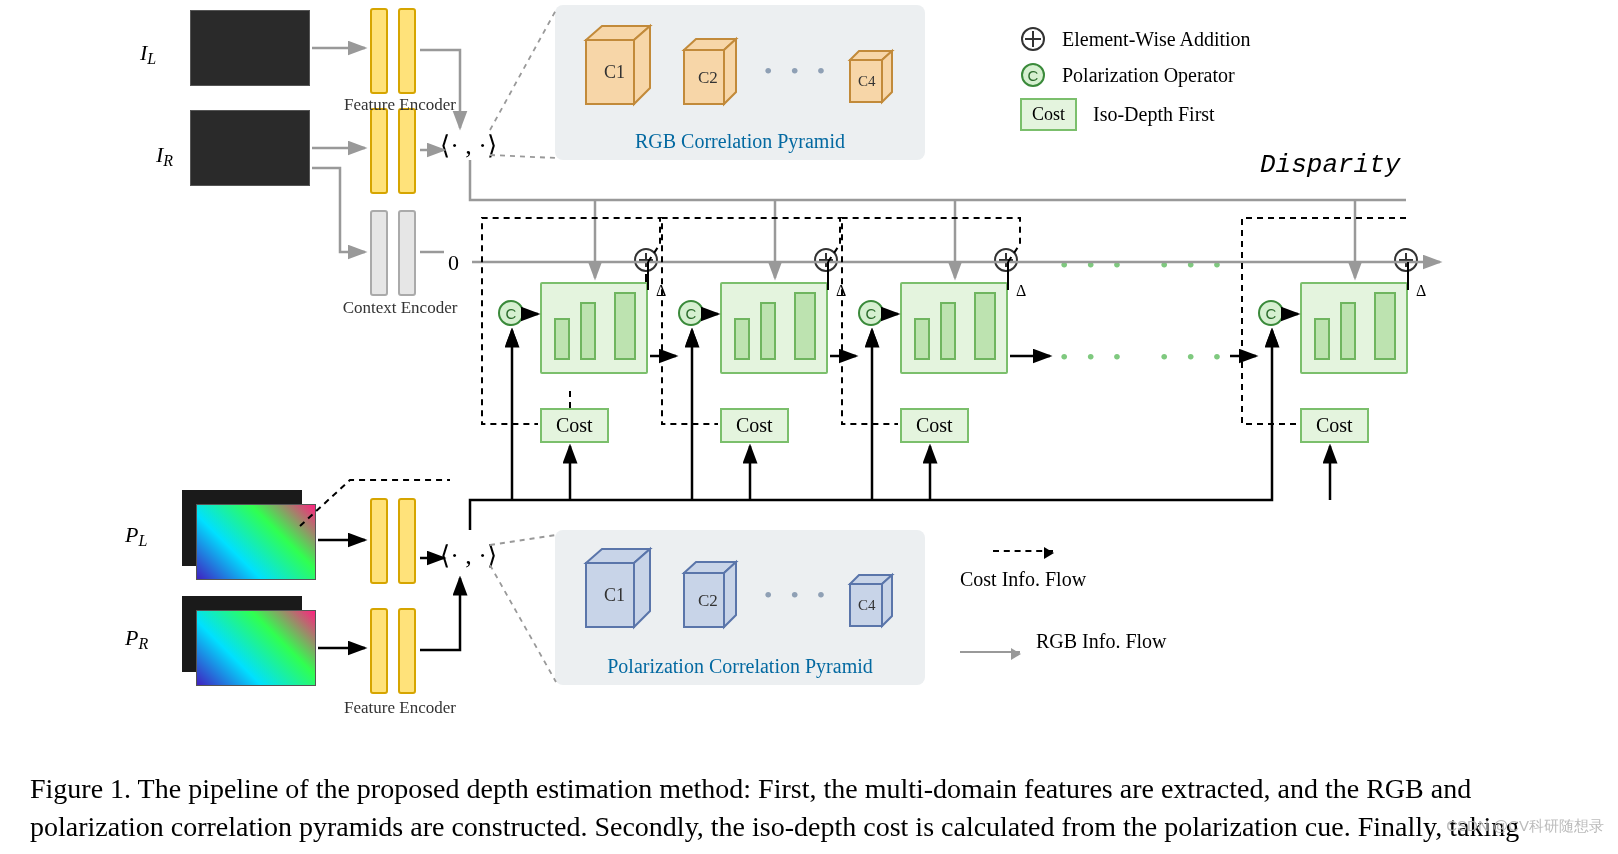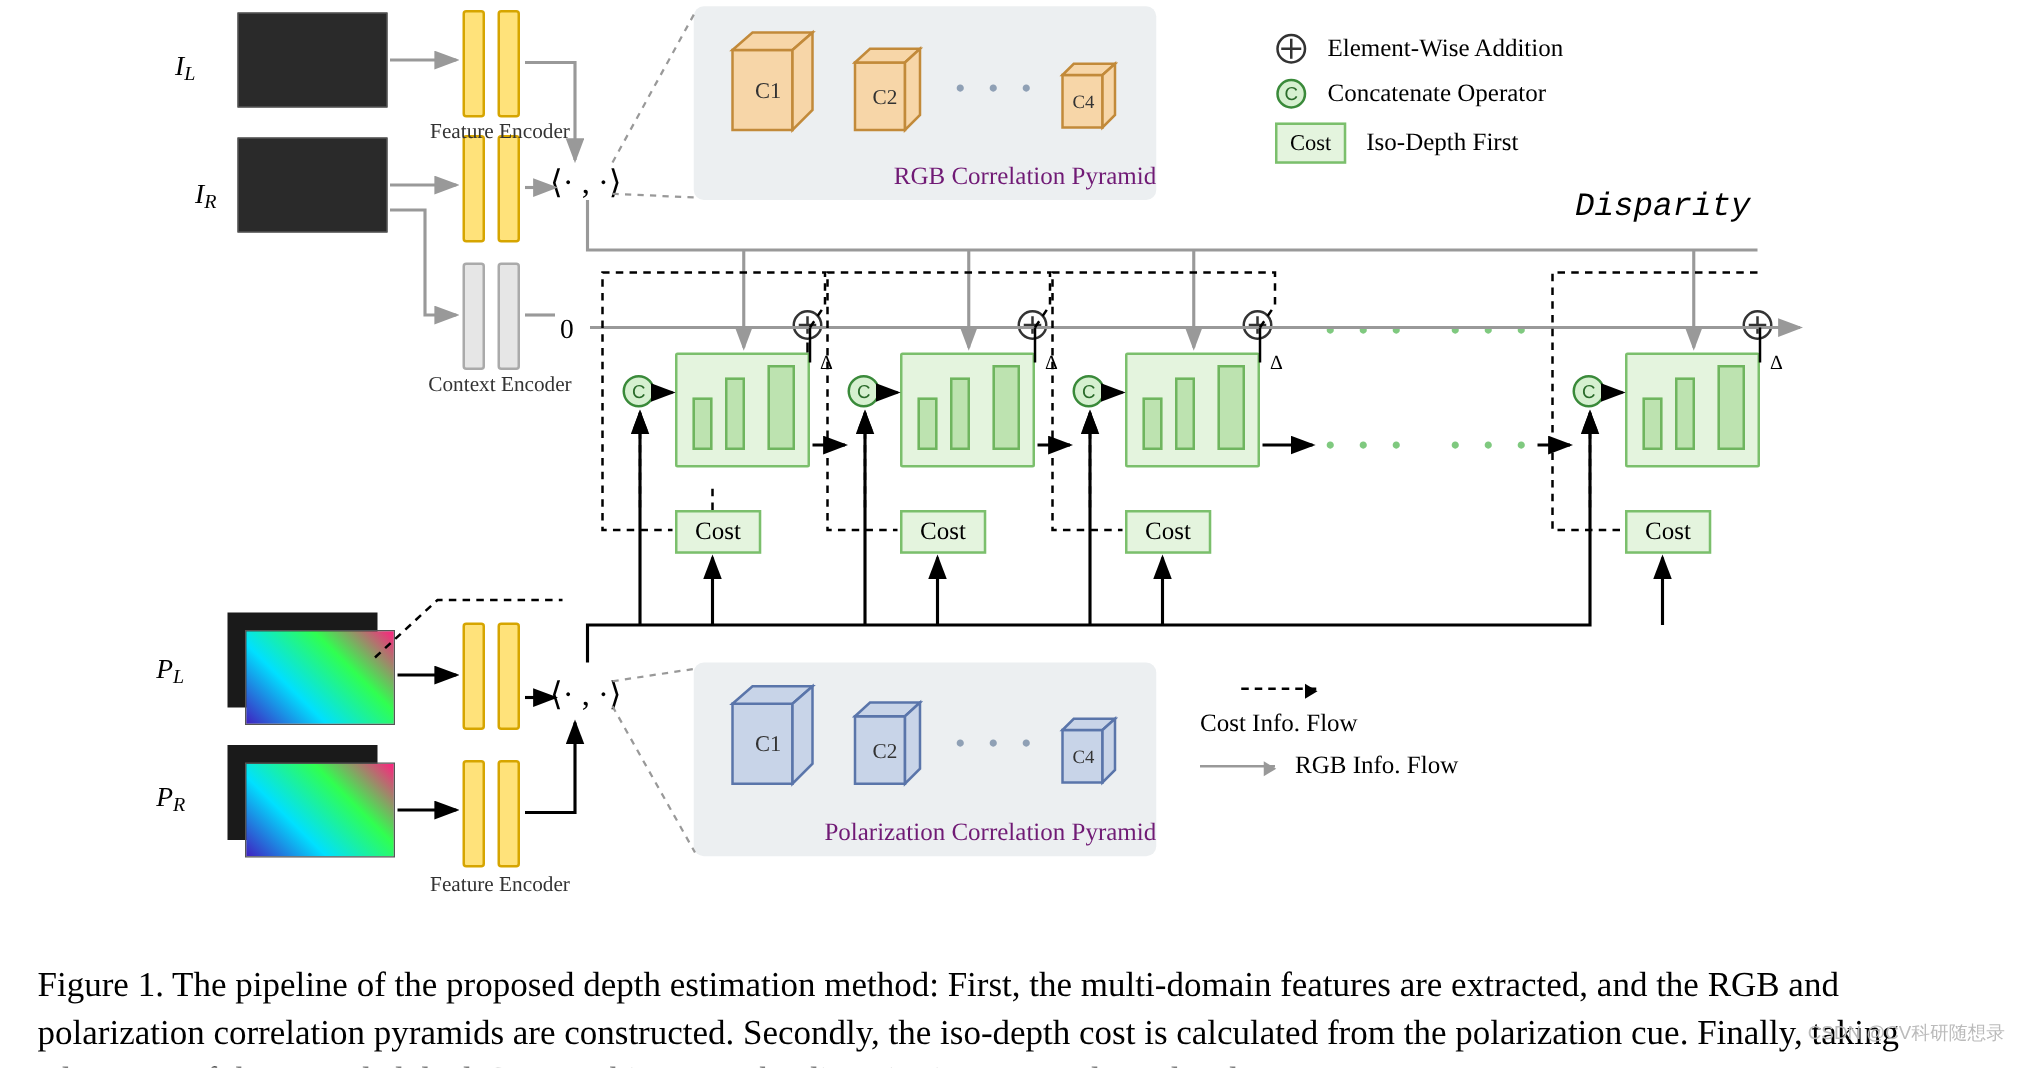--- a/index.html
+++ b/index.html
@@ -15,21 +15,21 @@
   .shadow-box { position: absolute; background:#1a1a1a; }
   .encoder { position: absolute; width: 52px; height: 86px; }
   .encoder .bar { position: absolute; width: 18px; height: 86px; border-radius: 3px; }
   .enc-yellow .bar { background: #ffe27a; border:2px solid #d6a500; }
   .enc-gray .bar { background: #e6e6e6; border:2px solid #aaa; }
   .encoder .bar.b1 { left: 0; }
   .encoder .bar.b2 { left: 28px; }
   .enc-label { position: absolute; font-size: 17px; color:#333; width: 140px; text-align:center; }
   .inner-prod { position: absolute; font-size: 26px; }
   .panel { position: absolute; background: #eceff1; border-radius: 8px; }
-  .panel-label { position: absolute; font-size: 20px; width: 100%; text-align: right; color:#701a75; }
+  .panel-label { position: absolute; font-size: 20px; width: 100%; text-align: center; color:#0369a1; }
   .cube { position: absolute; }
   .cube svg { display: block; }
   .dots { position: absolute; font-size: 24px; color: #8fa0b5; letter-spacing: 6px; }
   .dots-green { color: #7fc97f; }
   .legend-row { position: absolute; display: flex; align-items: center; gap: 16px; font-size: 20px; }
   .legend-icon { width: 26px; height: 26px; display:flex; align-items:center; justify-content:center; }
   .oplus { display:inline-block; width:24px; height:24px; border:2px solid #333; border-radius:50%; position:relative; }
   .oplus::before, .oplus::after { content:""; position:absolute; background:#333; }
   .oplus::before { width:2px; height:16px; left:9px; top:2px; }
   .oplus::after { height:2px; width:16px; top:9px; left:2px; }
@@ -171,34 +171,34 @@
 <div class="legend-row" style="left:1020px; top:26px;">
   <span class="legend-icon">
         <span class="oplus"></span>
       </span>
   <span>Element-Wise Addition</span>
 </div>
 <div class="legend-row" style="left:1020px; top:62px;">
   <span class="legend-icon">
         <span class="c-circle">C</span>
       </span>
-  <span>Concatenate Operator</span>
+  <span>Polarization Operator</span>
 </div>
 <div class="legend-row" style="left:1020px; top:98px;">
   <span class="cost-box">Cost</span>
   <span>Iso-Depth First</span>
 </div>
 
 <div class="legend-row" style="left:960px; top:550px;flex-direction:column;">
   <span class="legend-line" style="border-top:2.5px dashed #000;">
         <span class="arrowhead"></span>
       </span>
   <span>Cost Info. Flow</span>
 </div>
-<div class="legend-row" style="left:960px; top:601px;">
+<div class="legend-row" style="left:960px; top:630px;align-items:flex-end;">
   <span class="legend-line" style="border-top:2.5px solid #999;">
         <span class="arrowhead gray"></span>
       </span>
   <span>RGB Info. Flow</span>
 </div>
 
 <div class="label italic" style="left:1260px; top:150px; font-size:26px;font-family:Liberation Mono, monospace;">Disparity</div>
 
 <div class="zero-label" style="left:448px; top:250px;">0</div>
 

